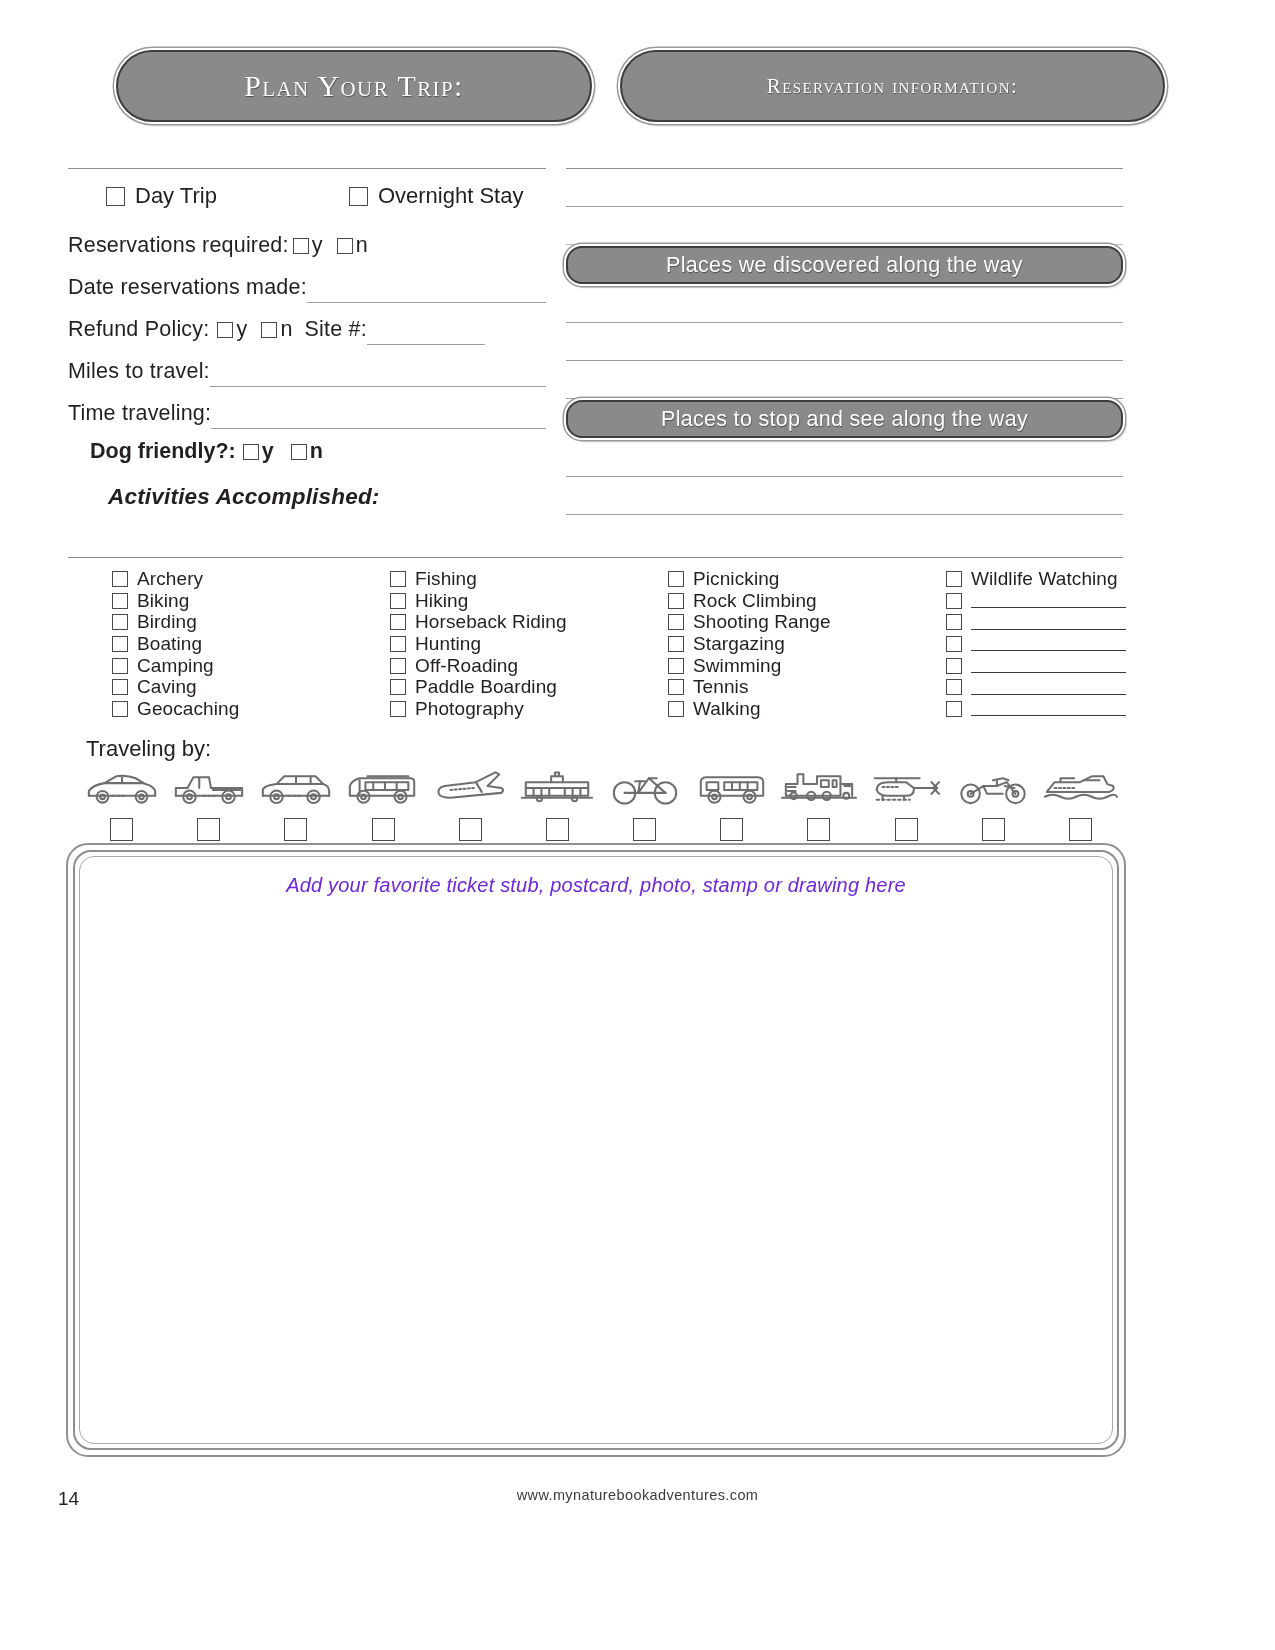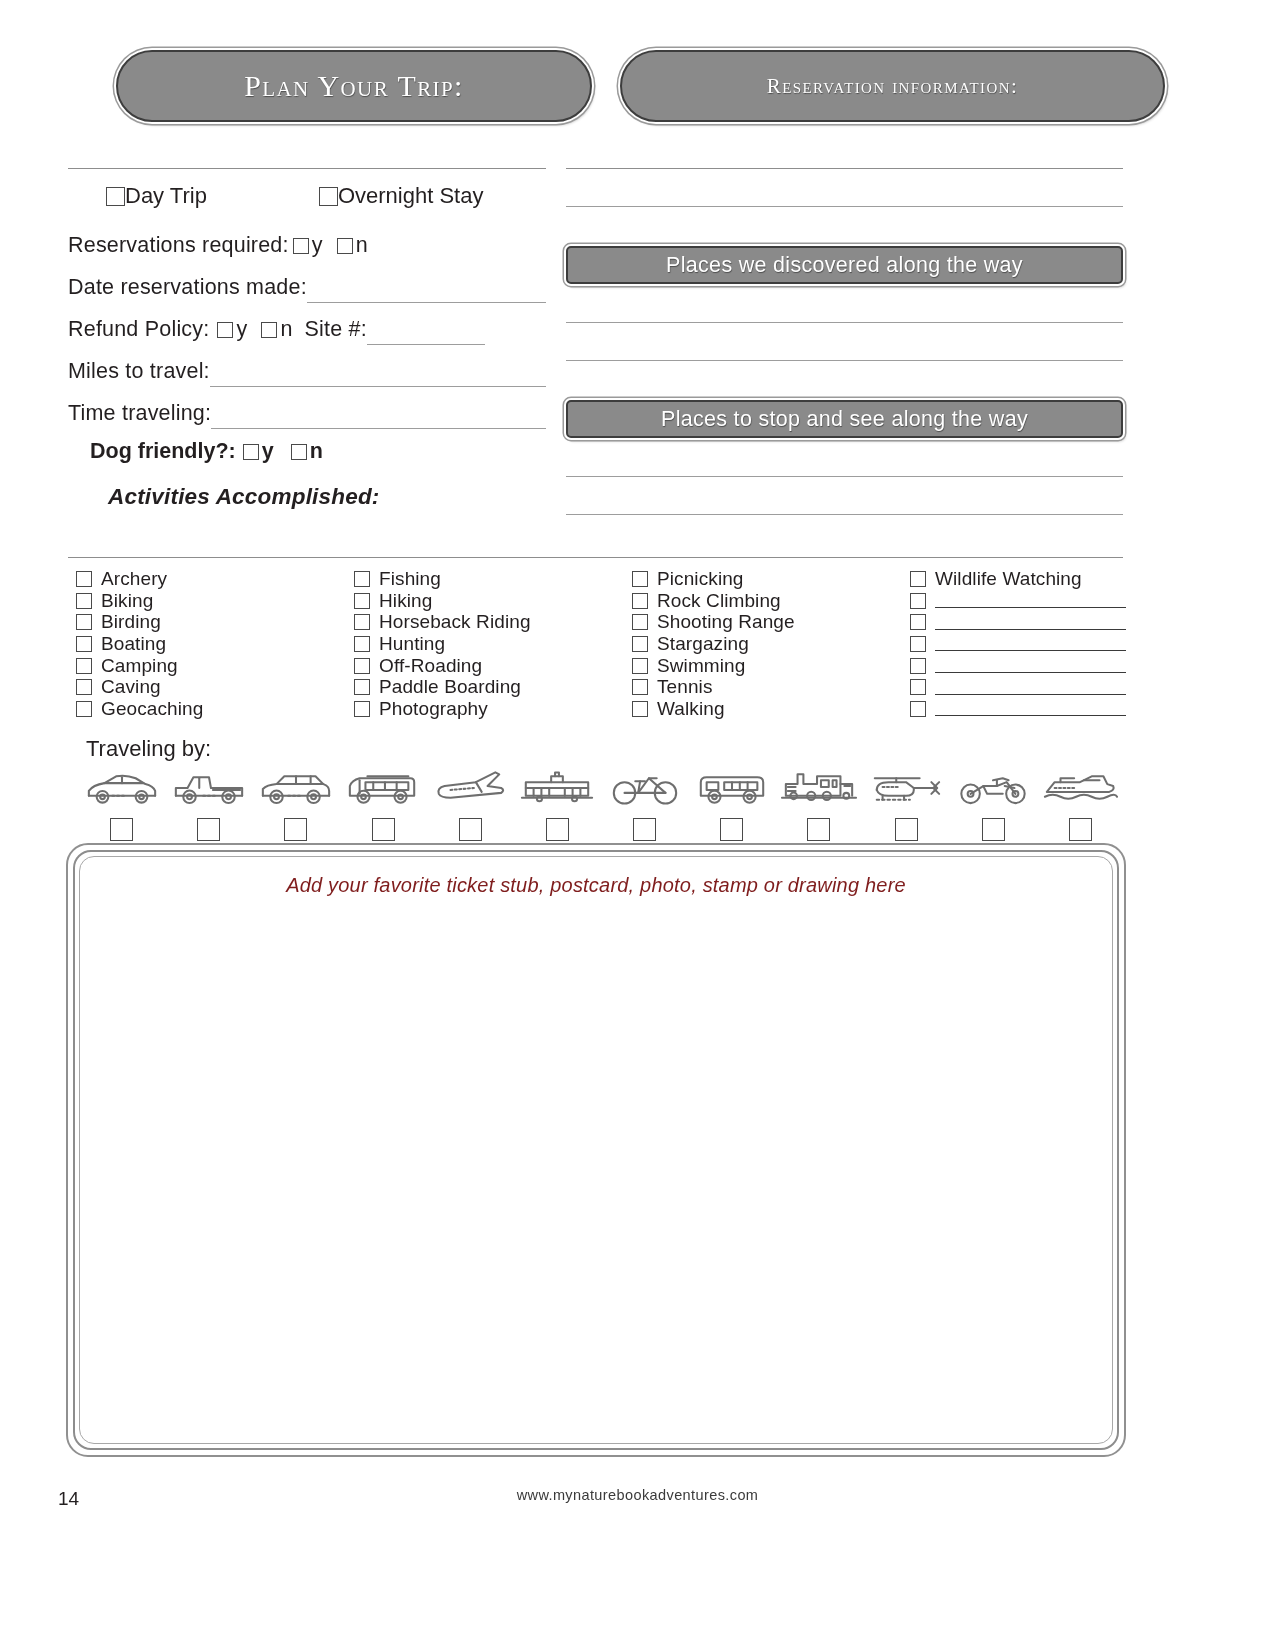--- a/index.html
+++ b/index.html
@@ -107,20 +107,21 @@
     border: 1.4px solid #4a4a4a;
     background: #fff;
     vertical-align: -4px;
   }
 
   .triprow {
     display: flex;
     font-size: 22px;
     font-weight: 300;
     padding: 14px 0 10px 38px;
+    gap: 10px;
     align-items: center;
   }
   .triprow .gap { width: 112px; }
 
   .yn { display:inline-flex; align-items:center; gap:3px; }
 
   .dogrow {
     font-size: 21.5px;
     font-weight: 700;
     padding-left: 22px;
@@ -144,21 +145,21 @@
     border-bottom: 1.2px solid #9d9d9d;
     height: 38px;
     width: 100%;
   }
   .rline.light { border-bottom-color: #bdbdbd; }
   .pill-band {
     height: 38px;
     width: 100%;
     font-size: 21.5px;
     font-weight: 300;
-    border-radius: 5px;
+    border-radius: 16px;
     margin: 1px 0;
     letter-spacing: 0.3px;
   }
 
   
   .act-sep {
     position: absolute;
     top: 557px;
     left: 68px;
     width: 1055px;
@@ -173,20 +174,21 @@
     grid-template-columns: 278px 278px 278px 216px;
   }
   .act-item {
     display: flex;
     align-items: center;
     gap: 9px;
     height: 21.7px;
     font-size: 19px;
     font-weight: 300;
     letter-spacing: 0.1px;
+    margin-left: 36px;
   }
   .act-blank-line {
     flex: 1 1 auto;
     border-bottom: 1.3px solid #3a3a3a;
     height: 15px;
   }
 
   
   .travel-label {
     position: absolute;
@@ -237,21 +239,21 @@
   }
   .photo-caption {
     position: absolute;
     top: 17px;
     left: 0;
     width: 100%;
     text-align: center;
     font-size: 20px;
     font-style: italic;
     font-weight: 300;
-    color: #7f1d1d;
+    color: #6d28d9;
     letter-spacing: 0.2px;
   }
 
   
   .page-num {
     position: absolute;
     left: 58px;
     top: 1488px;
     font-size: 19px;
     font-weight: 300;

